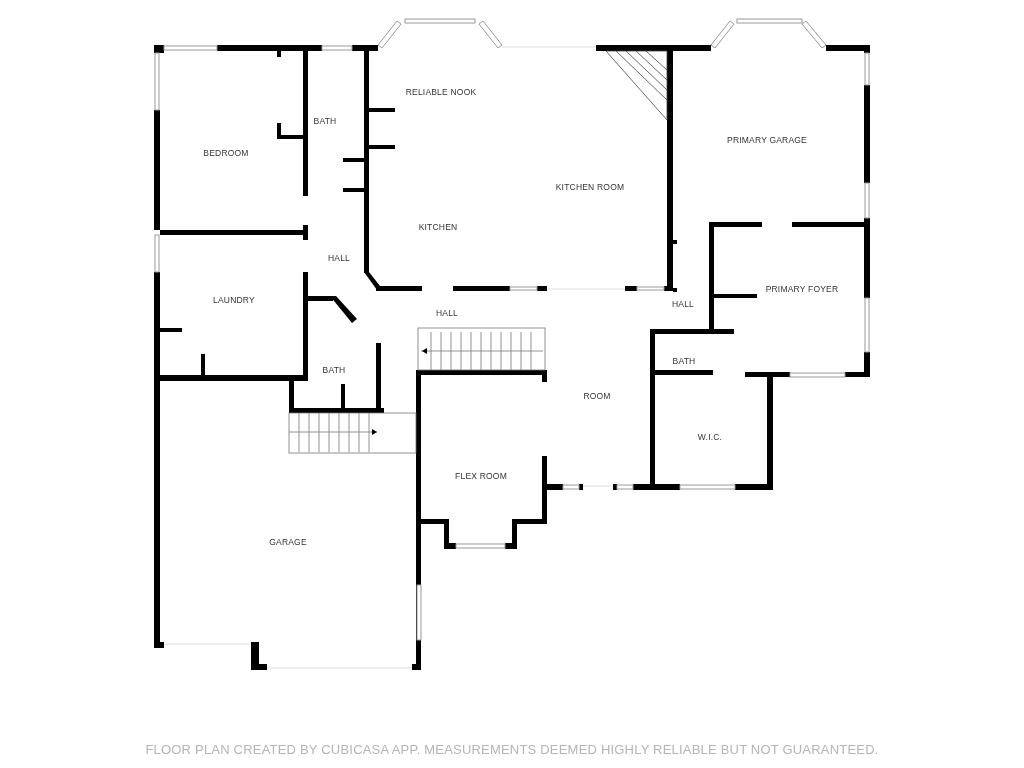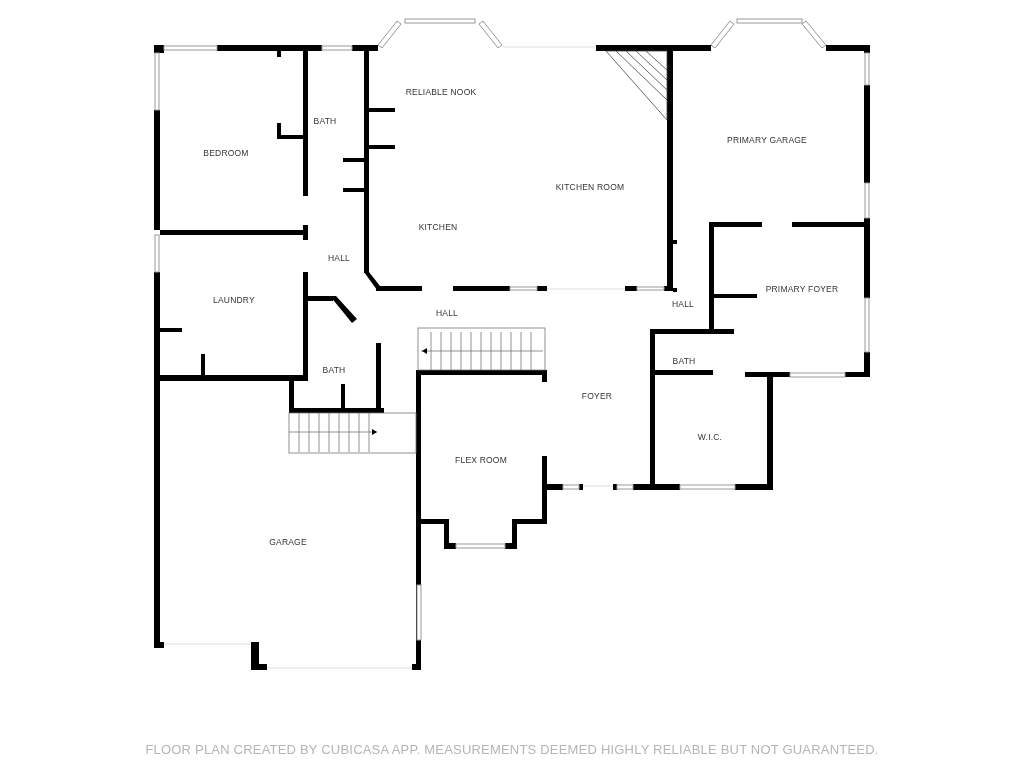--- a/index.html
+++ b/index.html
@@ -187,19 +187,19 @@
   <div class="label" style="left:590px;top:187px">KITCHEN ROOM</div>
   <div class="label" style="left:438px;top:227px">KITCHEN</div>
   <div class="label" style="left:767px;top:140px">PRIMARY GARAGE</div>
   <div class="label" style="left:339px;top:258px">HALL</div>
   <div class="label" style="left:234px;top:300px">LAUNDRY</div>
   <div class="label" style="left:447px;top:313px">HALL</div>
   <div class="label" style="left:683px;top:304px">HALL</div>
   <div class="label" style="left:802px;top:289px">PRIMARY FOYER</div>
   <div class="label" style="left:334px;top:370px">BATH</div>
   <div class="label" style="left:684px;top:361px">BATH</div>
-  <div class="label" style="left:597px;top:396px">FOYER</div>
+  <div class="label" style="left:597px;top:396px">ROOM</div>
   <div class="label" style="left:710px;top:437px">W.I.C.</div>
-  <div class="label" style="left:481px;top:460px">FLEX ROOM</div>
+  <div class="label" style="left:481px;top:476px">FLEX ROOM</div>
   <div class="label" style="left:288px;top:542px">GARAGE</div>
 </div>
 
 <div class="footer">FLOOR PLAN CREATED BY CUBICASA APP. MEASUREMENTS DEEMED HIGHLY RELIABLE BUT NOT GUARANTEED.</div>
 
 </body></html>

